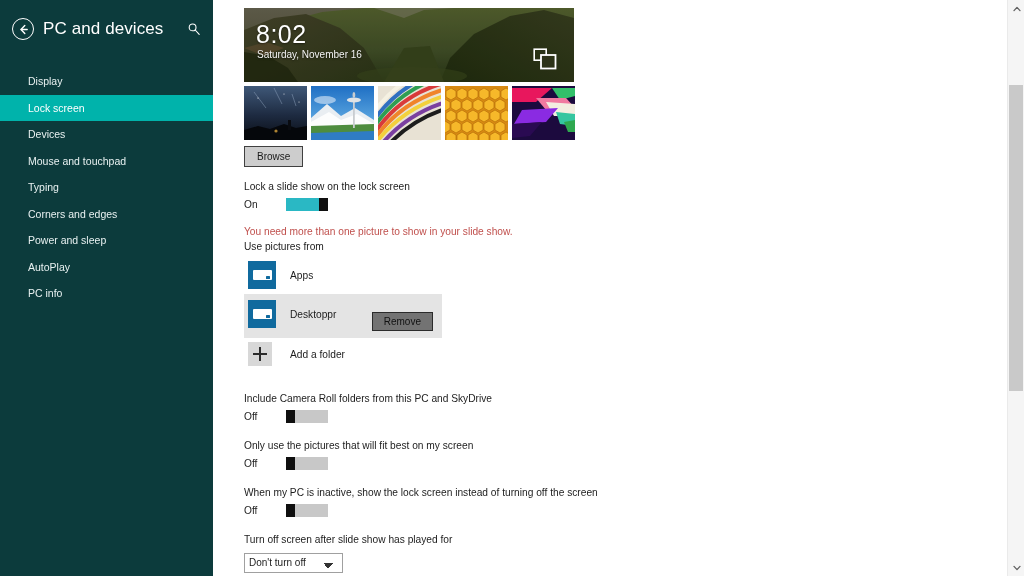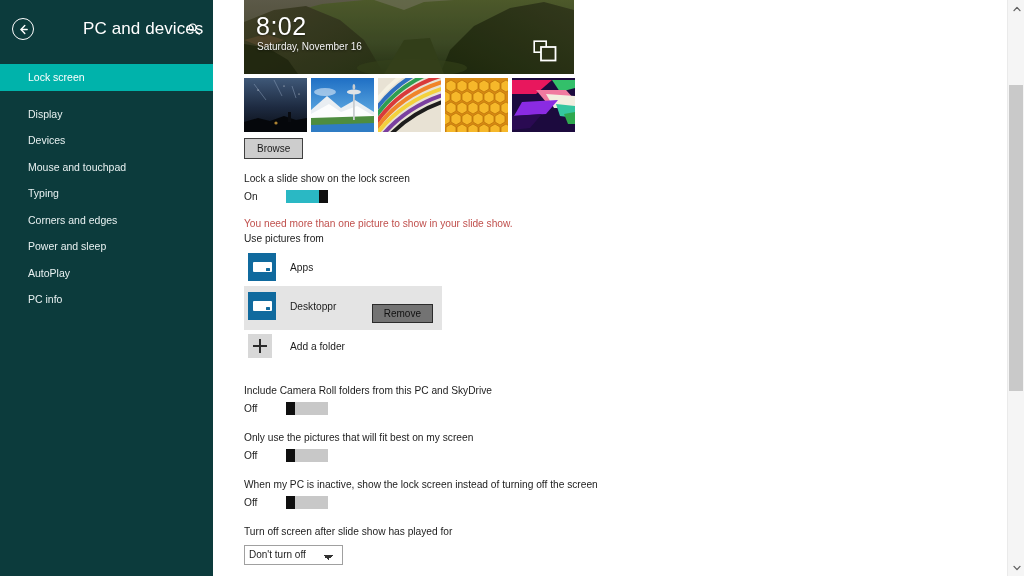--- a/index.html
+++ b/index.html
@@ -16,21 +16,20 @@
     width: 213px; height: 576px;
     background: #0c3b3c;
     flex: 0 0 213px;
     position: relative;
   }
   .sidebar-header {
     display: flex; align-items: center;
     height: 58px;
     padding: 0 14px 0 12px;
     position: relative;
-    gap: 40px;
   }
   .back-btn {
     width: 22px; height: 22px; border-radius: 50%;
     border: 1.6px solid #ffffff;
     display: flex; align-items: center; justify-content: center;
     flex: 0 0 22px;
     cursor: pointer;
   }
   .back-btn svg { display: block; }
   .sidebar-title {
@@ -63,21 +62,21 @@
     color: #ffffff;
   }
 
   
   .content {
     flex: 1 1 auto;
     height: 576px;
     background: #ffffff;
     position: relative;
     padding-left: 31px;
-    padding-top: 0;
+    padding-top: 8px;
     overflow: hidden;
   }
 
   
   .preview {
     position: relative;
     width: 330px; height: 74px;
     margin-top: 0;
     overflow: hidden;
     background: #2b3318;
@@ -294,25 +293,25 @@
         </svg>
       </div>
       <div class="sidebar-title">PC and devices</div>
       <svg class="search-icon" viewBox="0 0 14 14">
         <circle cx="5.6" cy="5.4" r="3.4" fill="none" stroke="#ffffff" stroke-width="1.1"></circle>
         <line x1="8.2" y1="8" x2="12.2" y2="12.4" stroke="#ffffff" stroke-width="1.1" stroke-linecap="round"></line>
       </svg>
     </div>
 
     <div class="nav-list">
+      <div class="nav-item" style="margin-top:10px">
+        <span>Display</span>
+      </div>
       <div class="nav-item selected" style="margin-top:0">
         <span>Lock screen</span>
-      </div>
-      <div class="nav-item" style="margin-top:10px">
-        <span>Display</span>
       </div>
       <div class="nav-item">
         <span>Devices</span>
       </div>
       <div class="nav-item">
         <span>Mouse and touchpad</span>
       </div>
       <div class="nav-item">
         <span>Typing</span>
       </div>

